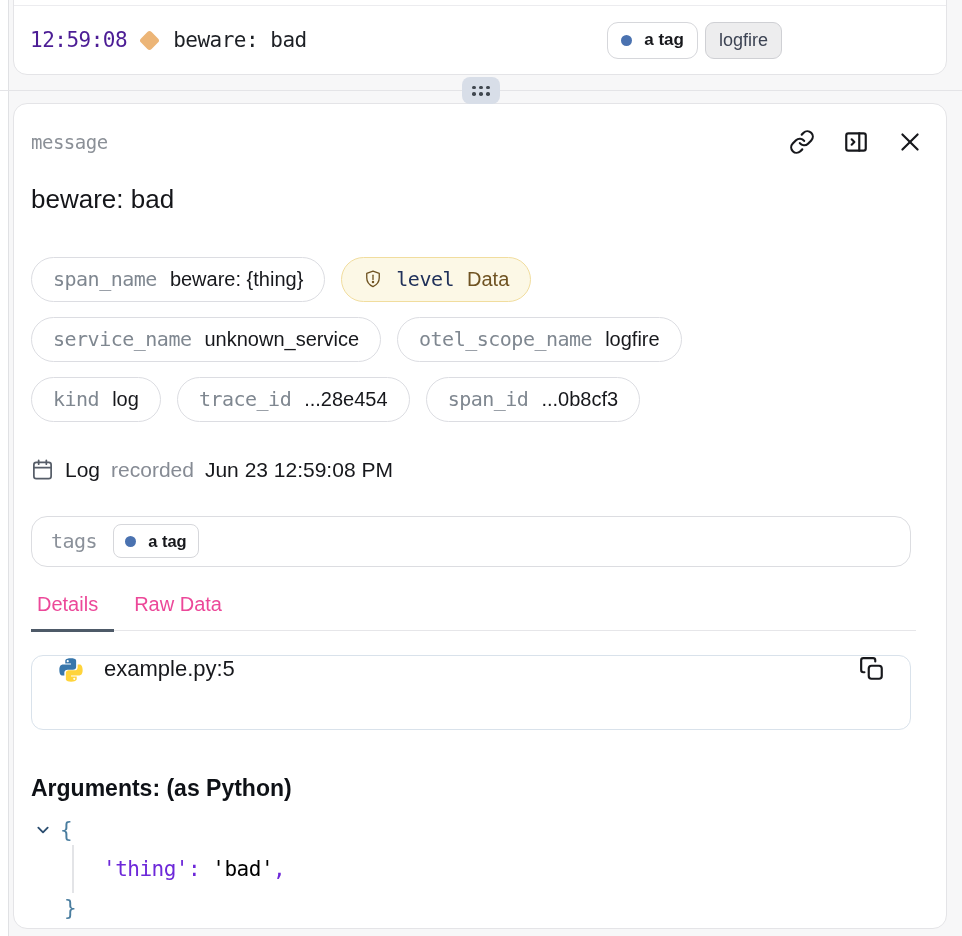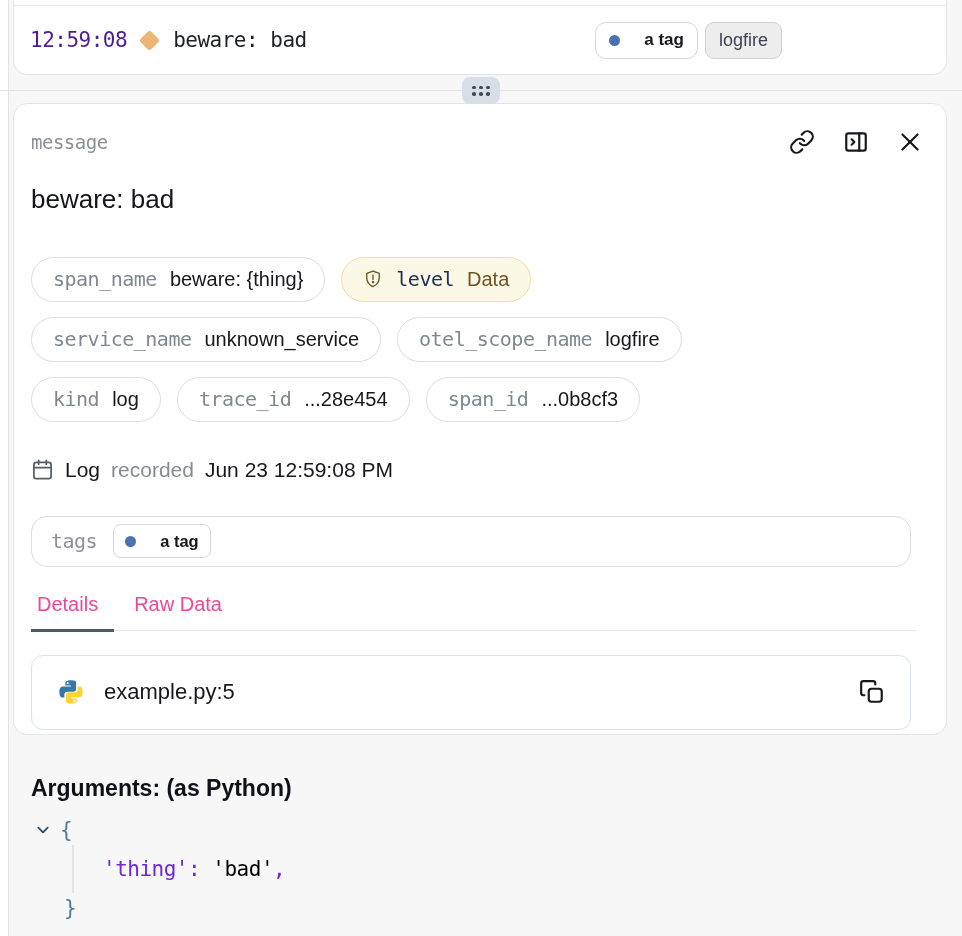--- a/index.html
+++ b/index.html
@@ -28,21 +28,21 @@
     display: flex; align-items: center; padding: 0 16px;
   }
   .log-time { font-size: 21px; color: #4c1d95; }
   .diamond {
     width: 15px; height: 15px; background: #ecb577; border-radius: 3px;
     transform: rotate(45deg); margin: 0 16px 0 15px; flex: 0 0 auto;
   }
   .log-msg { font-size: 21px; color: #1d2025; }
   .log-row .spacer { flex: 1; }
   .tag-chip {
-    display: inline-flex; align-items: center; gap: 24px;
+    display: inline-flex; align-items: center; gap: 12px;
     height: 37px; padding: 0 13px; background: #fff;
     border: 1.5px solid #d6d7db; border-radius: 11px;
     font-size: 17px; font-weight: bold; color: #17181c;
   }
   .tag-dot { width: 11px; height: 11px; border-radius: 50%; background: #4a72b0; flex: 0 0 auto; }
   .scope-chip {
     display: inline-flex; align-items: center;
     height: 37px; padding: 0 13px; margin-left: 7px;
     background: #ededee; border: 1.5px solid #cfd0d4; border-radius: 9px;
     font-size: 18px; color: #3c4353;
@@ -54,21 +54,21 @@
   .drag-handle {
     position: absolute; top: 77px; left: 462px; width: 38px; height: 27px;
     background: #d8dee8; border-radius: 8px; z-index: 2;
     display: flex; align-items: center; justify-content: center;
   }
   .dots { display: grid; grid-template-columns: repeat(3, 3.5px); grid-template-rows: repeat(2, 3.5px); gap: 3px 3.5px; }
   .dots i { width: 3.5px; height: 3.5px; border-radius: 50%; background: #40474f; }
 
   
   .panel {
-    position: absolute; left: 13px; right: 15px; top: 103px; height: 632px;
+    position: absolute; left: 13px; right: 15px; top: 103px; height: 826px;
     background: #fff; border: 1.5px solid #e4e4e7; border-radius: 14px;
     padding: 0 17px;
   }
   .panel-header { margin-top: 25px; display: flex; align-items: center; }
   .panel-header-label { font-size: 19px; color: #8b9097; }
   .header-actions { margin-left: auto; display: flex; align-items: center; gap: 28px; margin-right: 6px; }
   .icon-btn { width: 26px; height: 26px; color: #17181c; cursor: pointer; display: inline-flex; }
   .icon-btn svg { width: 100%; height: 100%; }
 
   .panel-title { margin-top: 30px; font-size: 26px; line-height: 1.15; font-weight: 500; color: #141519; }
@@ -102,21 +102,21 @@
   .tags-label { font-size: 20px; color: #8b919a; }
   .tags-box .tag-chip { height: 34px; border-radius: 8px; font-size: 16.5px; padding: 0 11px; }
 
   .tabs { margin-top: 26px; margin-right: 13px; display: flex; border-bottom: 1.5px solid #e6e6e9; }
   .tab { font-size: 20px; color: #ec4899; padding: 0 16px 13px 6px; margin-right: 14px; cursor: pointer; }
   .tab.active { border-bottom: 3px solid #4e5a68; margin-bottom: -2px; }
 
   .code-loc {
     margin-top: 24px; margin-right: 18px; height: 75px;
     border: 1.5px solid #d9e2eb; border-radius: 12px;
-    display: flex; align-items: center; gap: 19px; padding: 0 25px;
+    display: flex; gap: 19px; padding: 0 25px;
   }
   .python-icon { width: 28px; height: 28px; display: inline-flex; }
   .python-icon svg { width: 100%; height: 100%; }
   .code-loc-file { font-size: 22px; color: #17181c; }
   .code-loc .spacer { flex: 1; }
   .copy-btn { width: 26px; height: 26px; color: #17181c; cursor: pointer; display: inline-flex; }
   .copy-btn svg { width: 100%; height: 100%; }
 
   .args-heading { margin-top: 45px; font-size: 23px; font-weight: bold; color: #0e1116; }
 

